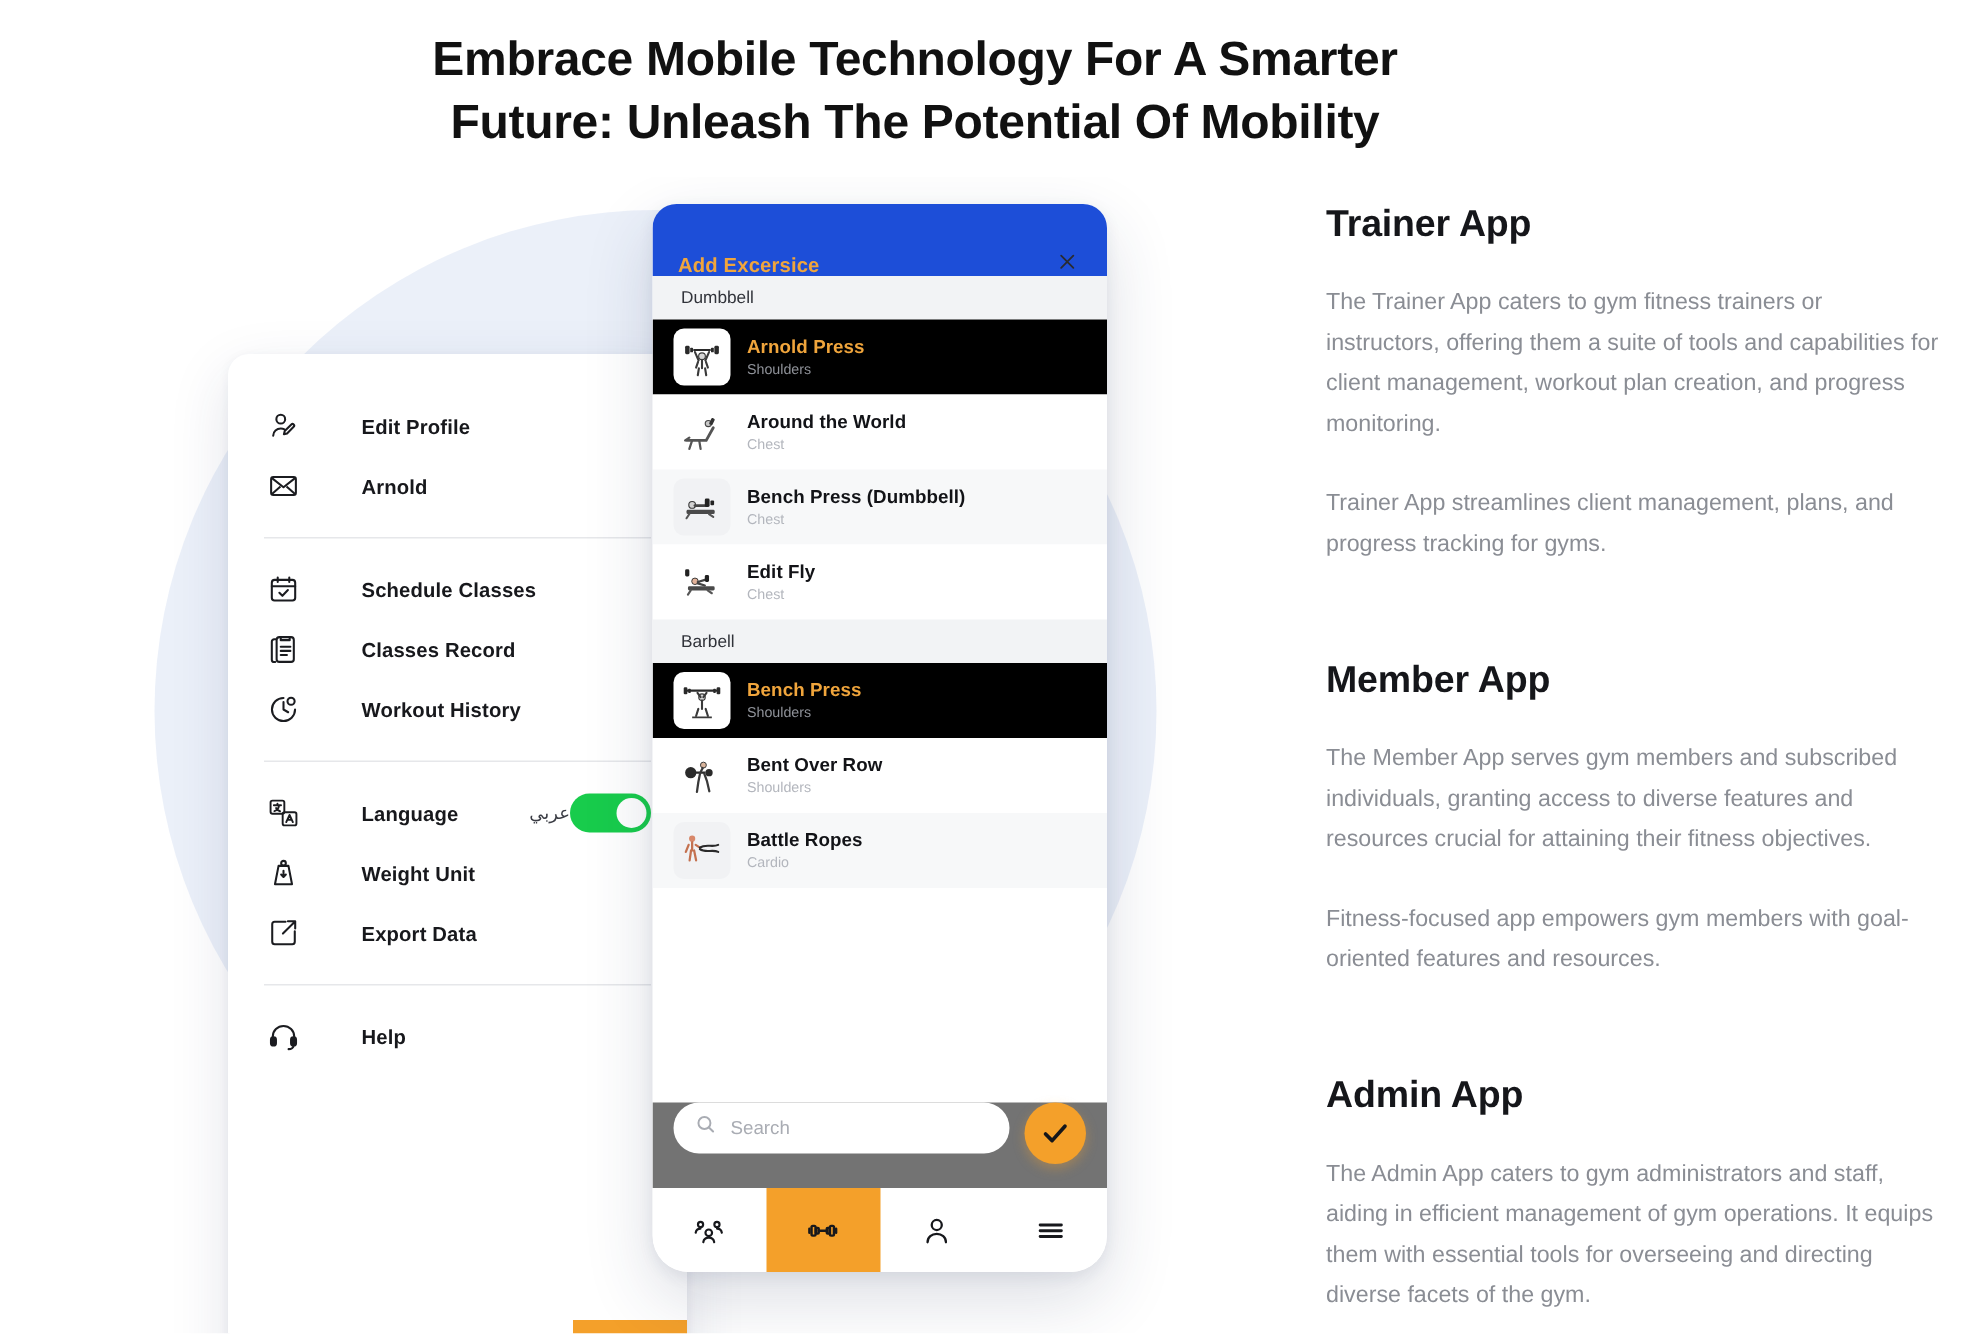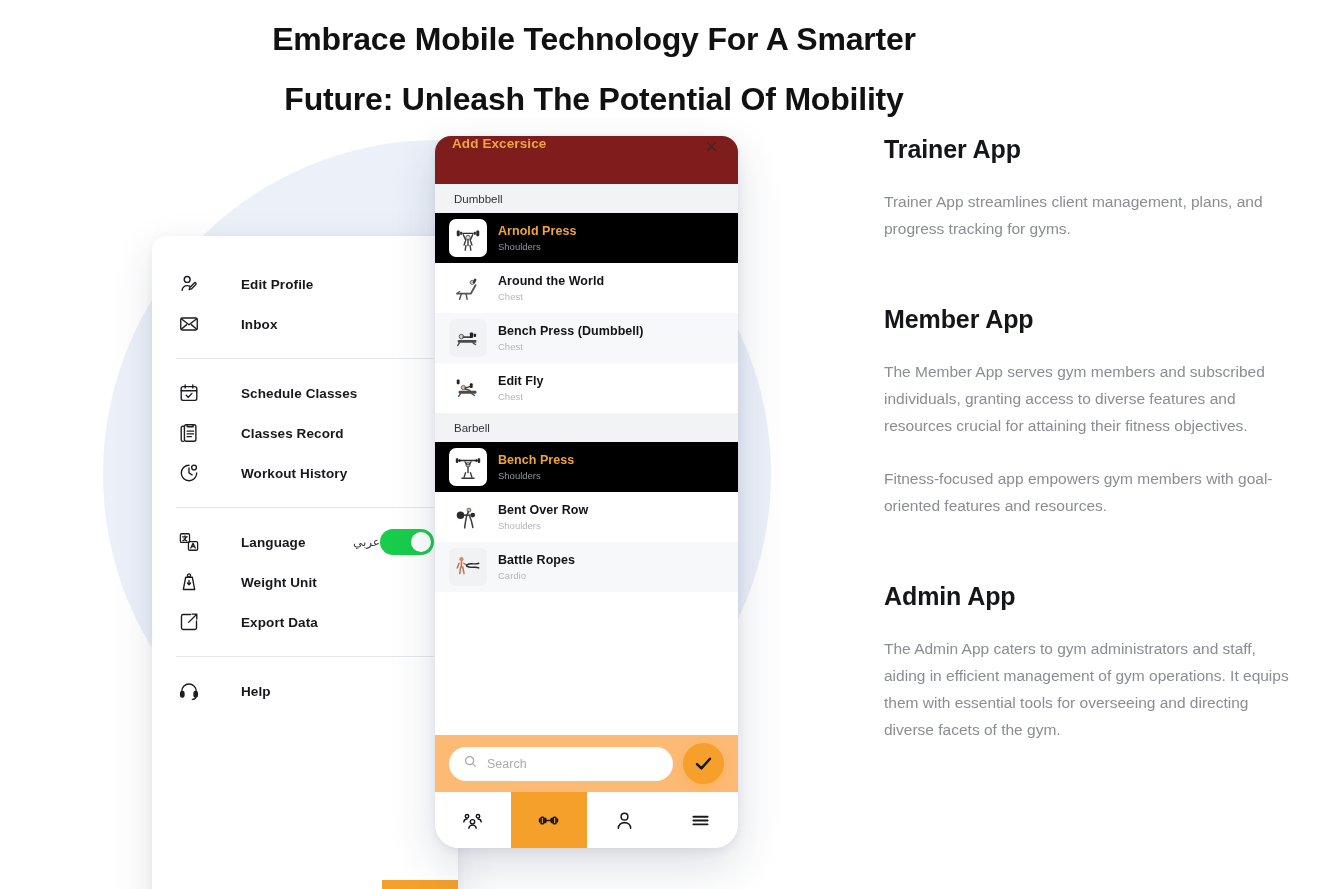--- a/index.html
+++ b/index.html
@@ -6,26 +6,26 @@
   html, body {
     width: 1324px; height: 889px;
     background: #ffffff;
     font-family: "Liberation Sans", sans-serif;
     overflow: hidden;
   }
   .page { position: relative; width: 1324px; height: 889px; background: #fff; }
 
   
   .headline {
-    position: absolute; left: 0; top: 18px; width: 1188px;
+    position: absolute; left: 16px; top: 18px; width: 1188px;
     text-align: center;
     font-size: 32px; font-weight: 700; line-height: 42px;
     color: #111111; letter-spacing: -0.2px;
   }
-  .headline .l2 { display: block; margin-top: 18px; }
+  .headline .l2 { display: block; }
 
   
   .visual { position: absolute; left: 0; top: 118px; width: 860px; height: 771px; overflow: hidden; }
 
   .bg-circle {
     position: absolute; left: 103px; top: 22px;
     width: 668px; height: 668px; border-radius: 50%;
     background: #e8edf8;
     opacity: 0.85;
   }
@@ -85,22 +85,22 @@
   .phone-ex {
     position: absolute; left: 435px; top: 18px;
     width: 303px; height: 712px;
     background: #ffffff;
     border-radius: 16px 16px 24px 24px;
     box-shadow: 0 18px 46px rgba(40,50,90,0.16), 0 3px 10px rgba(40,50,90,0.08);
     overflow: hidden;
     display: flex; flex-direction: column;
   }
   .ex-header {
-    height: 48px; flex: 0 0 48px; display: flex; align-items: flex-start;
-    padding: 0 17px; background: #7f1d1d;
+    height: 48px; flex: 0 0 48px; display: flex; align-items: flex-end;
+    padding: 0 17px; background: #1d4ed8;
   }
   .ex-title { font-size: 13.5px; font-weight: 700; color: #f0a53c; letter-spacing: 0.1px; }
   .ex-close { margin-left: auto; width: 20px; height: 20px; display:flex; align-items:center; justify-content:center; }
   .ex-close svg { width: 15px; height: 15px; }
 
   .ex-scroll { flex: 1 1 auto; overflow: hidden; position: relative; }
 
   .ex-section {
     height: 29px; display: flex; align-items: center;
     padding: 0 19px; background: #f2f3f5;
@@ -121,22 +121,22 @@
   .ex-row.alt .ex-thumb { background: #f1f2f4; }
   .ex-row.sel .ex-thumb { background: #ffffff; }
   .ex-thumb svg { width: 30px; height: 30px; }
   .ex-text { display: flex; flex-direction: column; justify-content: center; gap: 3px; }
   .ex-name { font-size: 12.5px; font-weight: 700; color: #121317; letter-spacing: 0.05px; white-space: nowrap; }
   .ex-row.sel .ex-name { color: #f0a53c; }
   .ex-muscle { font-size: 9.5px; color: #b3b6bd; font-weight: 400; }
   .ex-row.sel .ex-muscle { color: #8f9299; }
 
   .ex-searchbar {
-    flex: 0 0 57px; height: 57px; background: #fdba74;
-    display: flex; align-items: center; padding: 0 14px;
+    flex: 0 0 57px; height: 57px; background: #737373;
+    display: flex; padding: 0 14px;
   }
   .ex-searchfield {
     flex: 1 1 auto; height: 34px; background: #ffffff; border-radius: 17px;
     display: flex; align-items: center; padding: 0 14px; margin-right: 10px;
   }
   .ex-searchfield svg { width: 15px; height: 15px; margin-right: 9px; flex: 0 0 15px; }
   .ex-searchfield .sph { font-size: 12.5px; color: #a9acb3; }
   .ex-check {
     width: 41px; height: 41px; flex: 0 0 41px; border-radius: 50%;
     background: #f4a02a; display: flex; align-items: center; justify-content: center;
@@ -195,21 +195,21 @@
             <span class="mi-label">Edit Profile</span>
           </div>
           <div class="menu-item">
             <span class="mi-icon">
               <svg viewBox="0 0 24 24" fill="none" stroke="#1b1c20" stroke-width="1.5" stroke-linejoin="round">
                 <rect x="3" y="5.5" width="18" height="13" rx="1.6"></rect>
                 <path d="M3.6 6.3l8.4 6.6 8.4-6.6"></path>
                 <path d="M3.6 17.8l6.2-5.4M20.4 17.8l-6.2-5.4"></path>
               </svg>
             </span>
-            <span class="mi-label">Inbox</span>
+            <span class="mi-label">Arnold</span>
           </div>
         </div>
 
         <div class="divider"></div>
 
         <div class="menu-group">
           <div class="menu-item">
             <span class="mi-icon">
               <svg viewBox="0 0 24 24" fill="none" stroke="#1b1c20" stroke-width="1.5" stroke-linecap="round" stroke-linejoin="round">
                 <rect x="3.5" y="5" width="17" height="15" rx="2"></rect>
@@ -504,20 +504,21 @@
         </div>
       </div>
     </div>
 
   </div>
 
   <div class="copy">
 
     <div class="block">
       <h2>Trainer App</h2>
+      <p>The Trainer App caters to gym fitness trainers or instructors, offering them a suite of tools and capabilities for client management, workout plan creation, and progress monitoring.</p>
       <p>Trainer App streamlines client management, plans, and progress tracking for gyms.</p>
     </div>
 
     <div class="sec-gap"></div>
 
     <div class="block">
       <h2>Member App</h2>
       <p>The Member App serves gym members and subscribed individuals, granting access to diverse features and resources crucial for attaining their fitness objectives.</p>
       <p>Fitness-focused app empowers gym members with goal-oriented features and resources.</p>
     </div>

